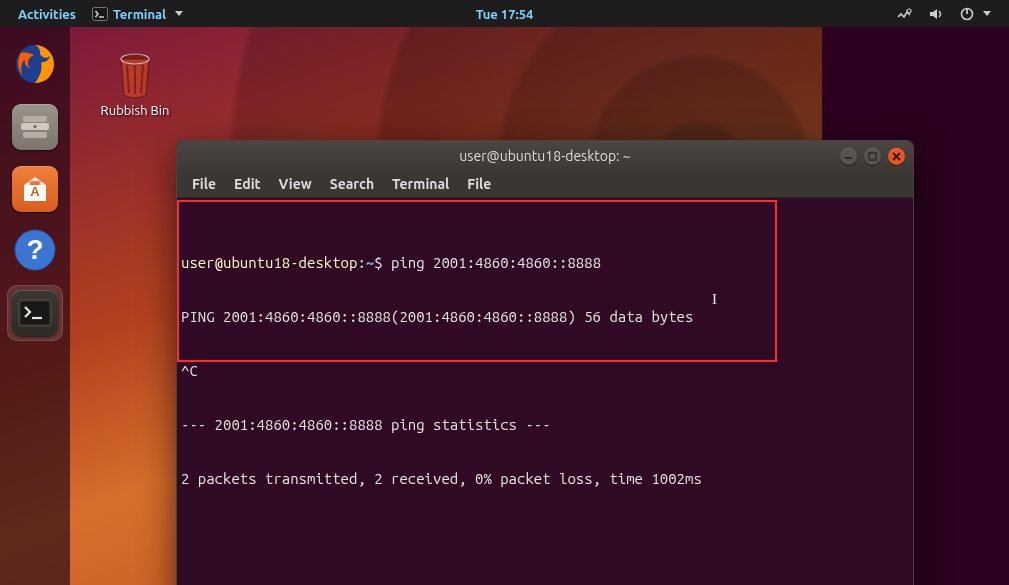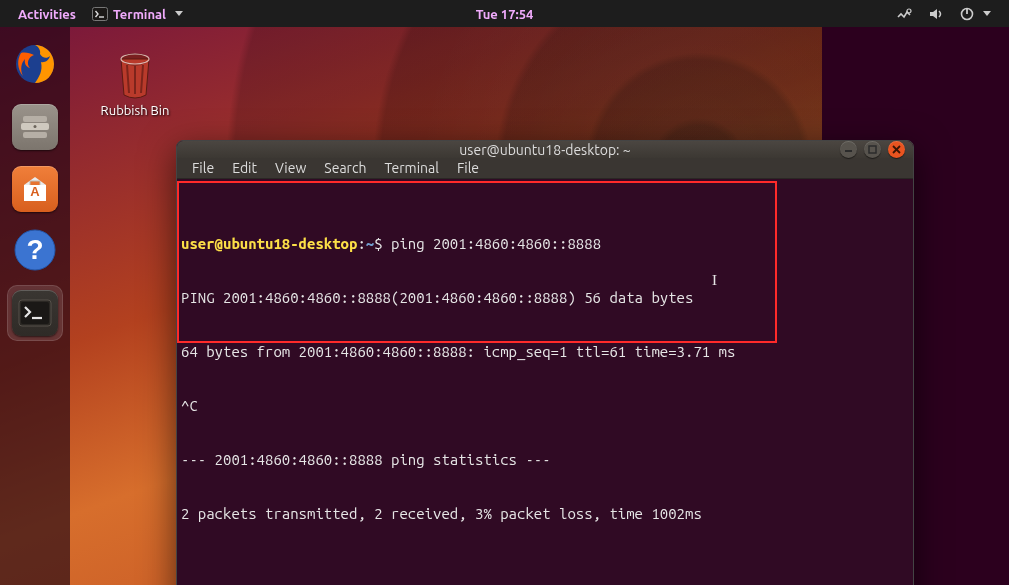--- a/index.html
+++ b/index.html
@@ -28,21 +28,21 @@
   }
 
   
   .top-panel {
     position: absolute;
     left: 0; top: 0; right: 0;
     height: 27px;
     background: #1d1d1d;
     display: flex;
     align-items: center;
-    color: #f0abfc;
+    color: #7dd3fc;
     font-size: 13px;
     font-weight: 600;
     padding: 0 10px;
     box-sizing: border-box;
   }
   .top-panel .spacer { flex: 1; }
   .top-panel .item {
     display: flex; align-items: center; gap: 5px;
     padding: 0 8px; height: 100%;
     cursor: pointer;
@@ -141,20 +141,21 @@
     height: 26px;
     background: #3a3632;
     display: flex; align-items: center;
     font-size: 14px; color: #ddd;
     padding: 0 6px;
     border-bottom: 1px solid #2a2724;
   }
   .menubar .menu {
     padding: 2px 9px;
     cursor: pointer;
+    font-weight: bold;
   }
 
   .term-body {
     flex: 1;
     font-family: "Ubuntu Mono", "DejaVu Sans Mono", monospace;
     font-size: 15px;
     line-height: 18px;
     color: #e6e6e6;
     padding: 2px 2px;
     position: relative;
@@ -163,21 +164,21 @@
   .highlight-box {
     position: absolute;
     left: 0px; top: 2px;
     width: 600px;
     height: 162px;
     border: 2px solid #ff2a2a;
     box-sizing: border-box;
     pointer-events: none;
   }
   .term-line { padding-left: 2px; }
-  .prompt-user { color: #fde047; font-weight: bold; }
+  .prompt-user { color: #fef9c3; font-weight: normal; }
   .prompt-path { color: #729fcf; font-weight: bold; }
   .ibeam {
     position:absolute;
     left: 535px; top: 92px;
     font-family: serif; color:#e6e6e6;
   }
 </style>
 </head>
 <body>
 
@@ -225,24 +226,23 @@
       <div class="menu">View</div>
       <div class="menu">Search</div>
       <div class="menu">Terminal</div>
       <div class="menu">File</div>
     </div>
 
     <div class="term-body">
       <div class="highlight-box"></div>
       <div class="term-line"><span class="prompt-user">user@ubuntu18-desktop</span><span style="color:#e6e6e6">:</span><span class="prompt-path">~</span><span style="color:#e6e6e6">$</span> <span>ping 2001:4860:4860::8888</span></div>
       <div class="term-line">PING 2001:4860:4860::8888(2001:4860:4860::8888) 56 data bytes</div>
-      <div class="term-line">64 bytes from 2001:4860:4860::8888: icmp_seq=1 ttl=61 time=3.71 ms</div>
       <div class="term-line">^C</div>
       <div class="term-line">--- 2001:4860:4860::8888 ping statistics ---</div>
-      <div class="term-line">2 packets transmitted, 2 received, 3% packet loss, time 1002ms</div>
+      <div class="term-line">2 packets transmitted, 2 received, 0% packet loss, time 1002ms</div>
       
       
       <span class="ibeam">I</span>
     </div>
   </div>
 </div>
 
 <div class="launcher">
   <div class="launch-item">
     <div>

